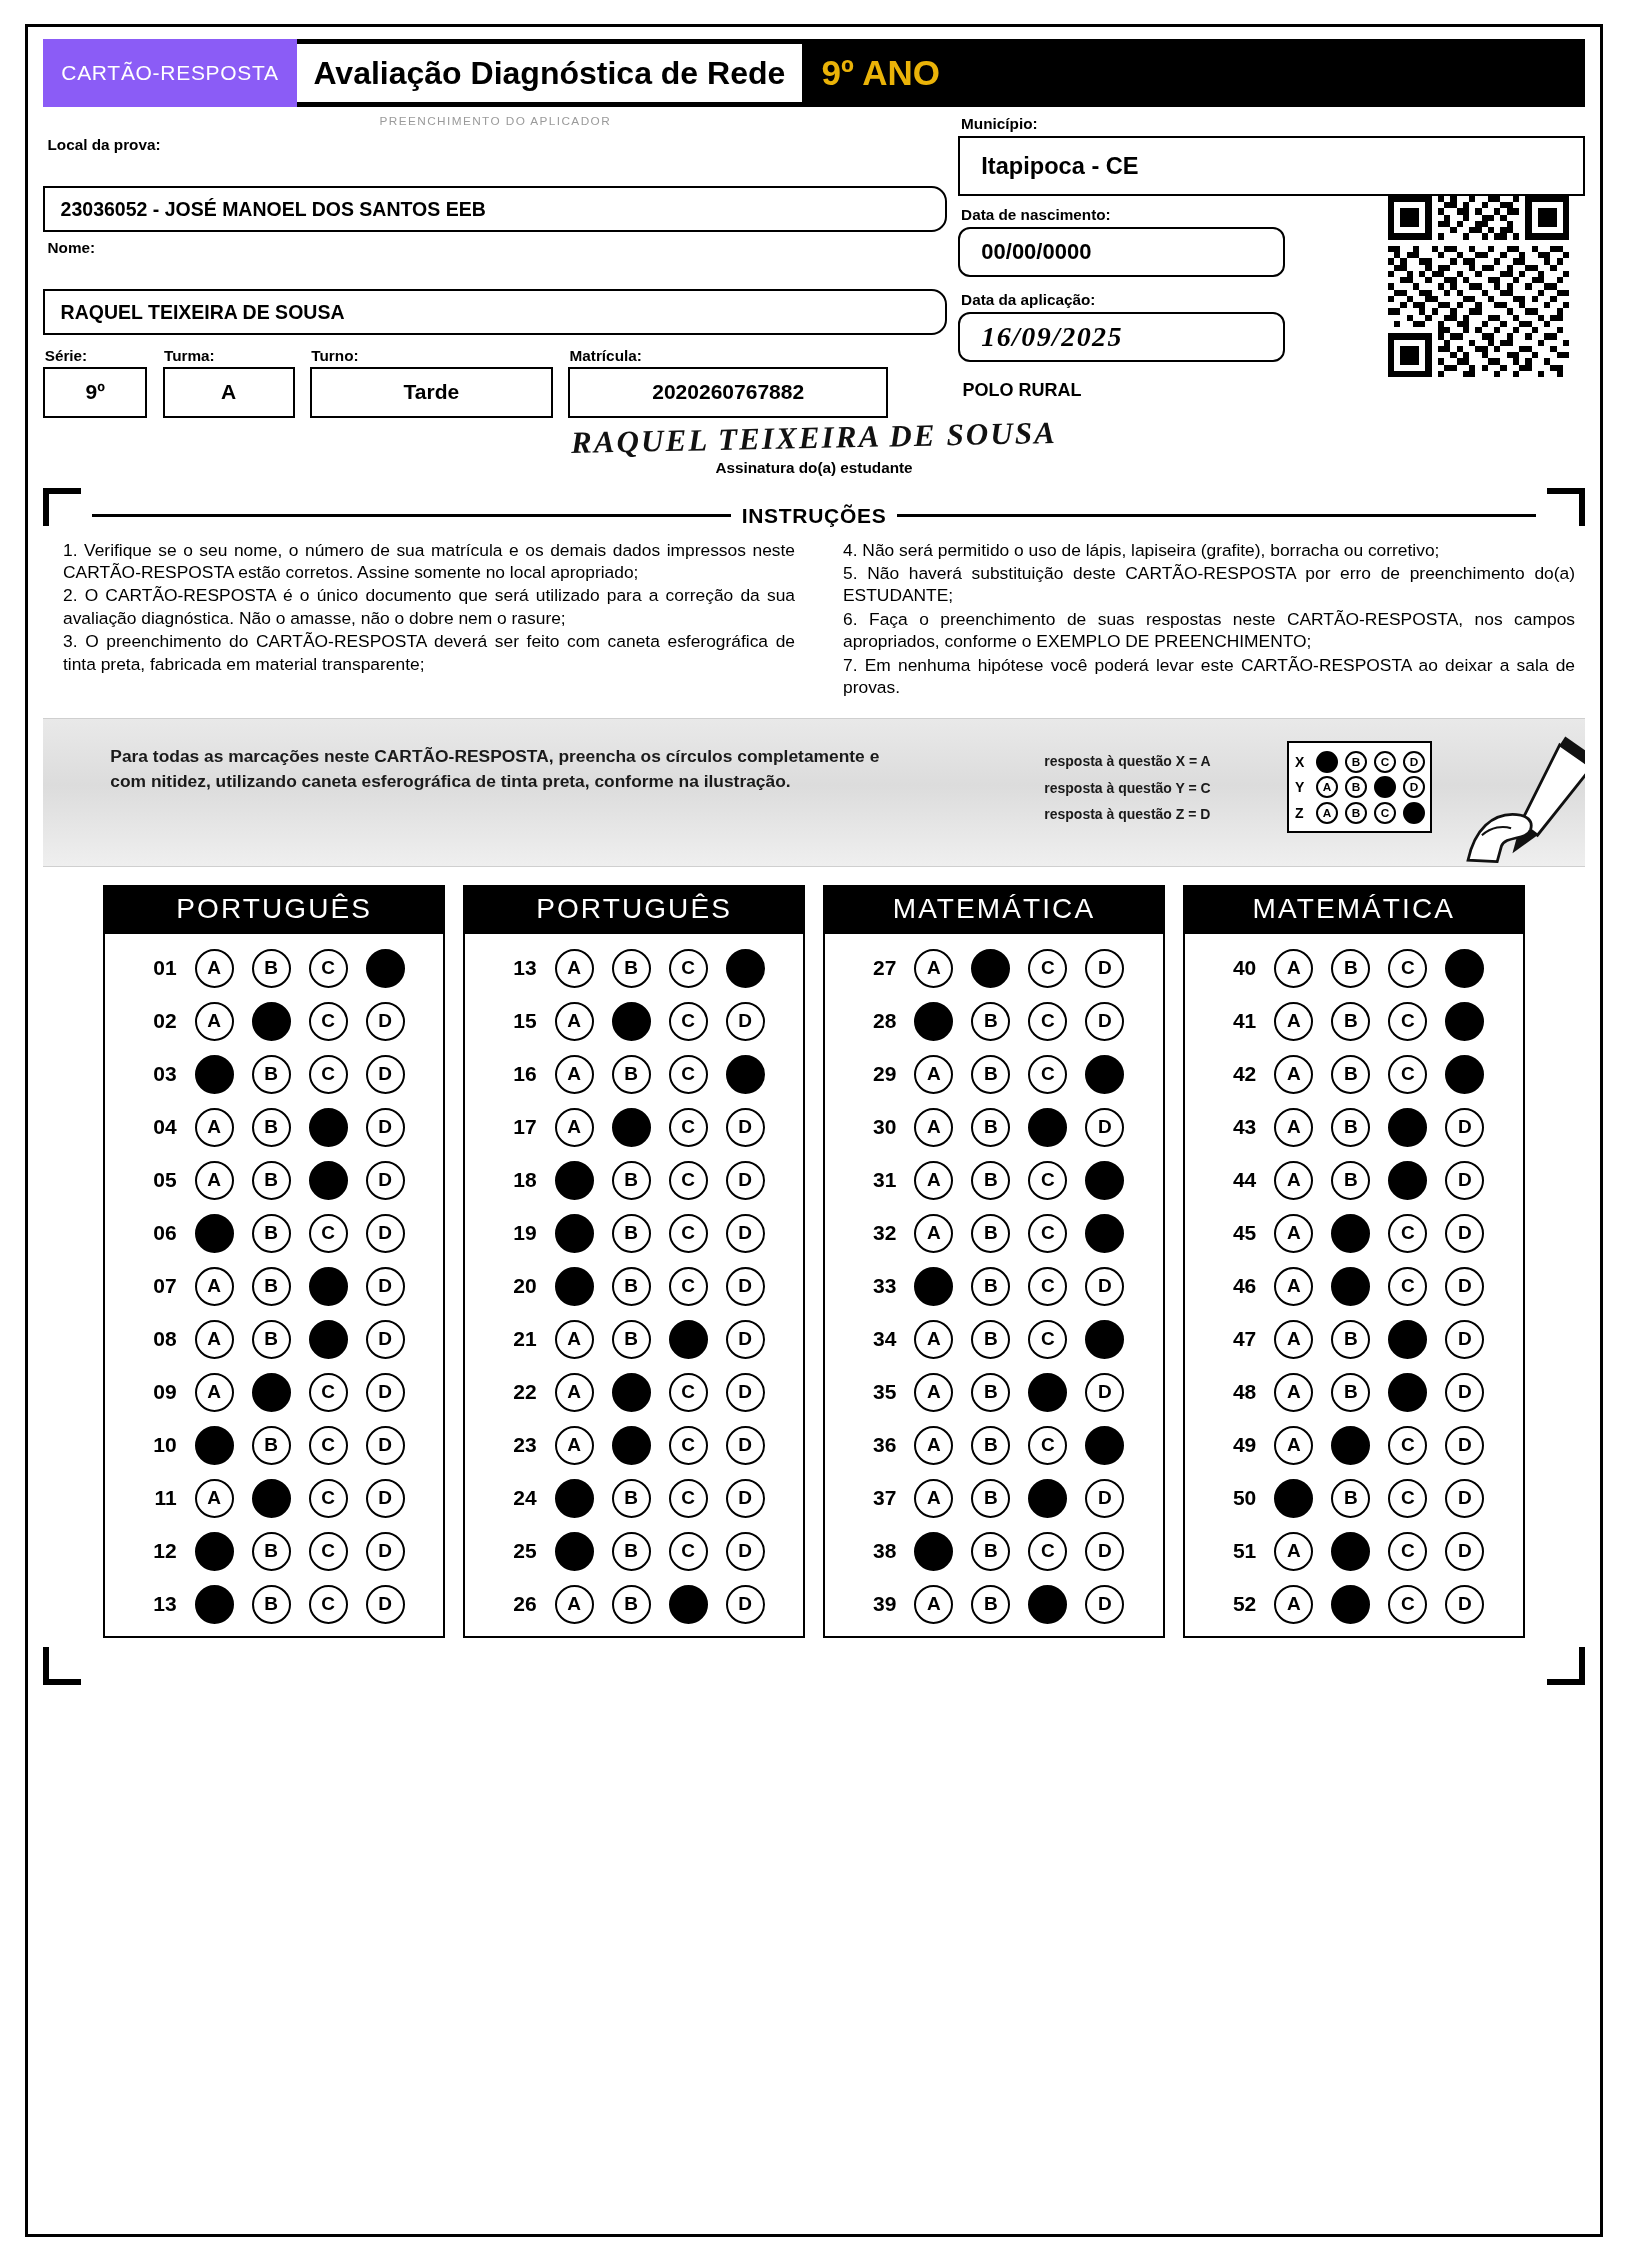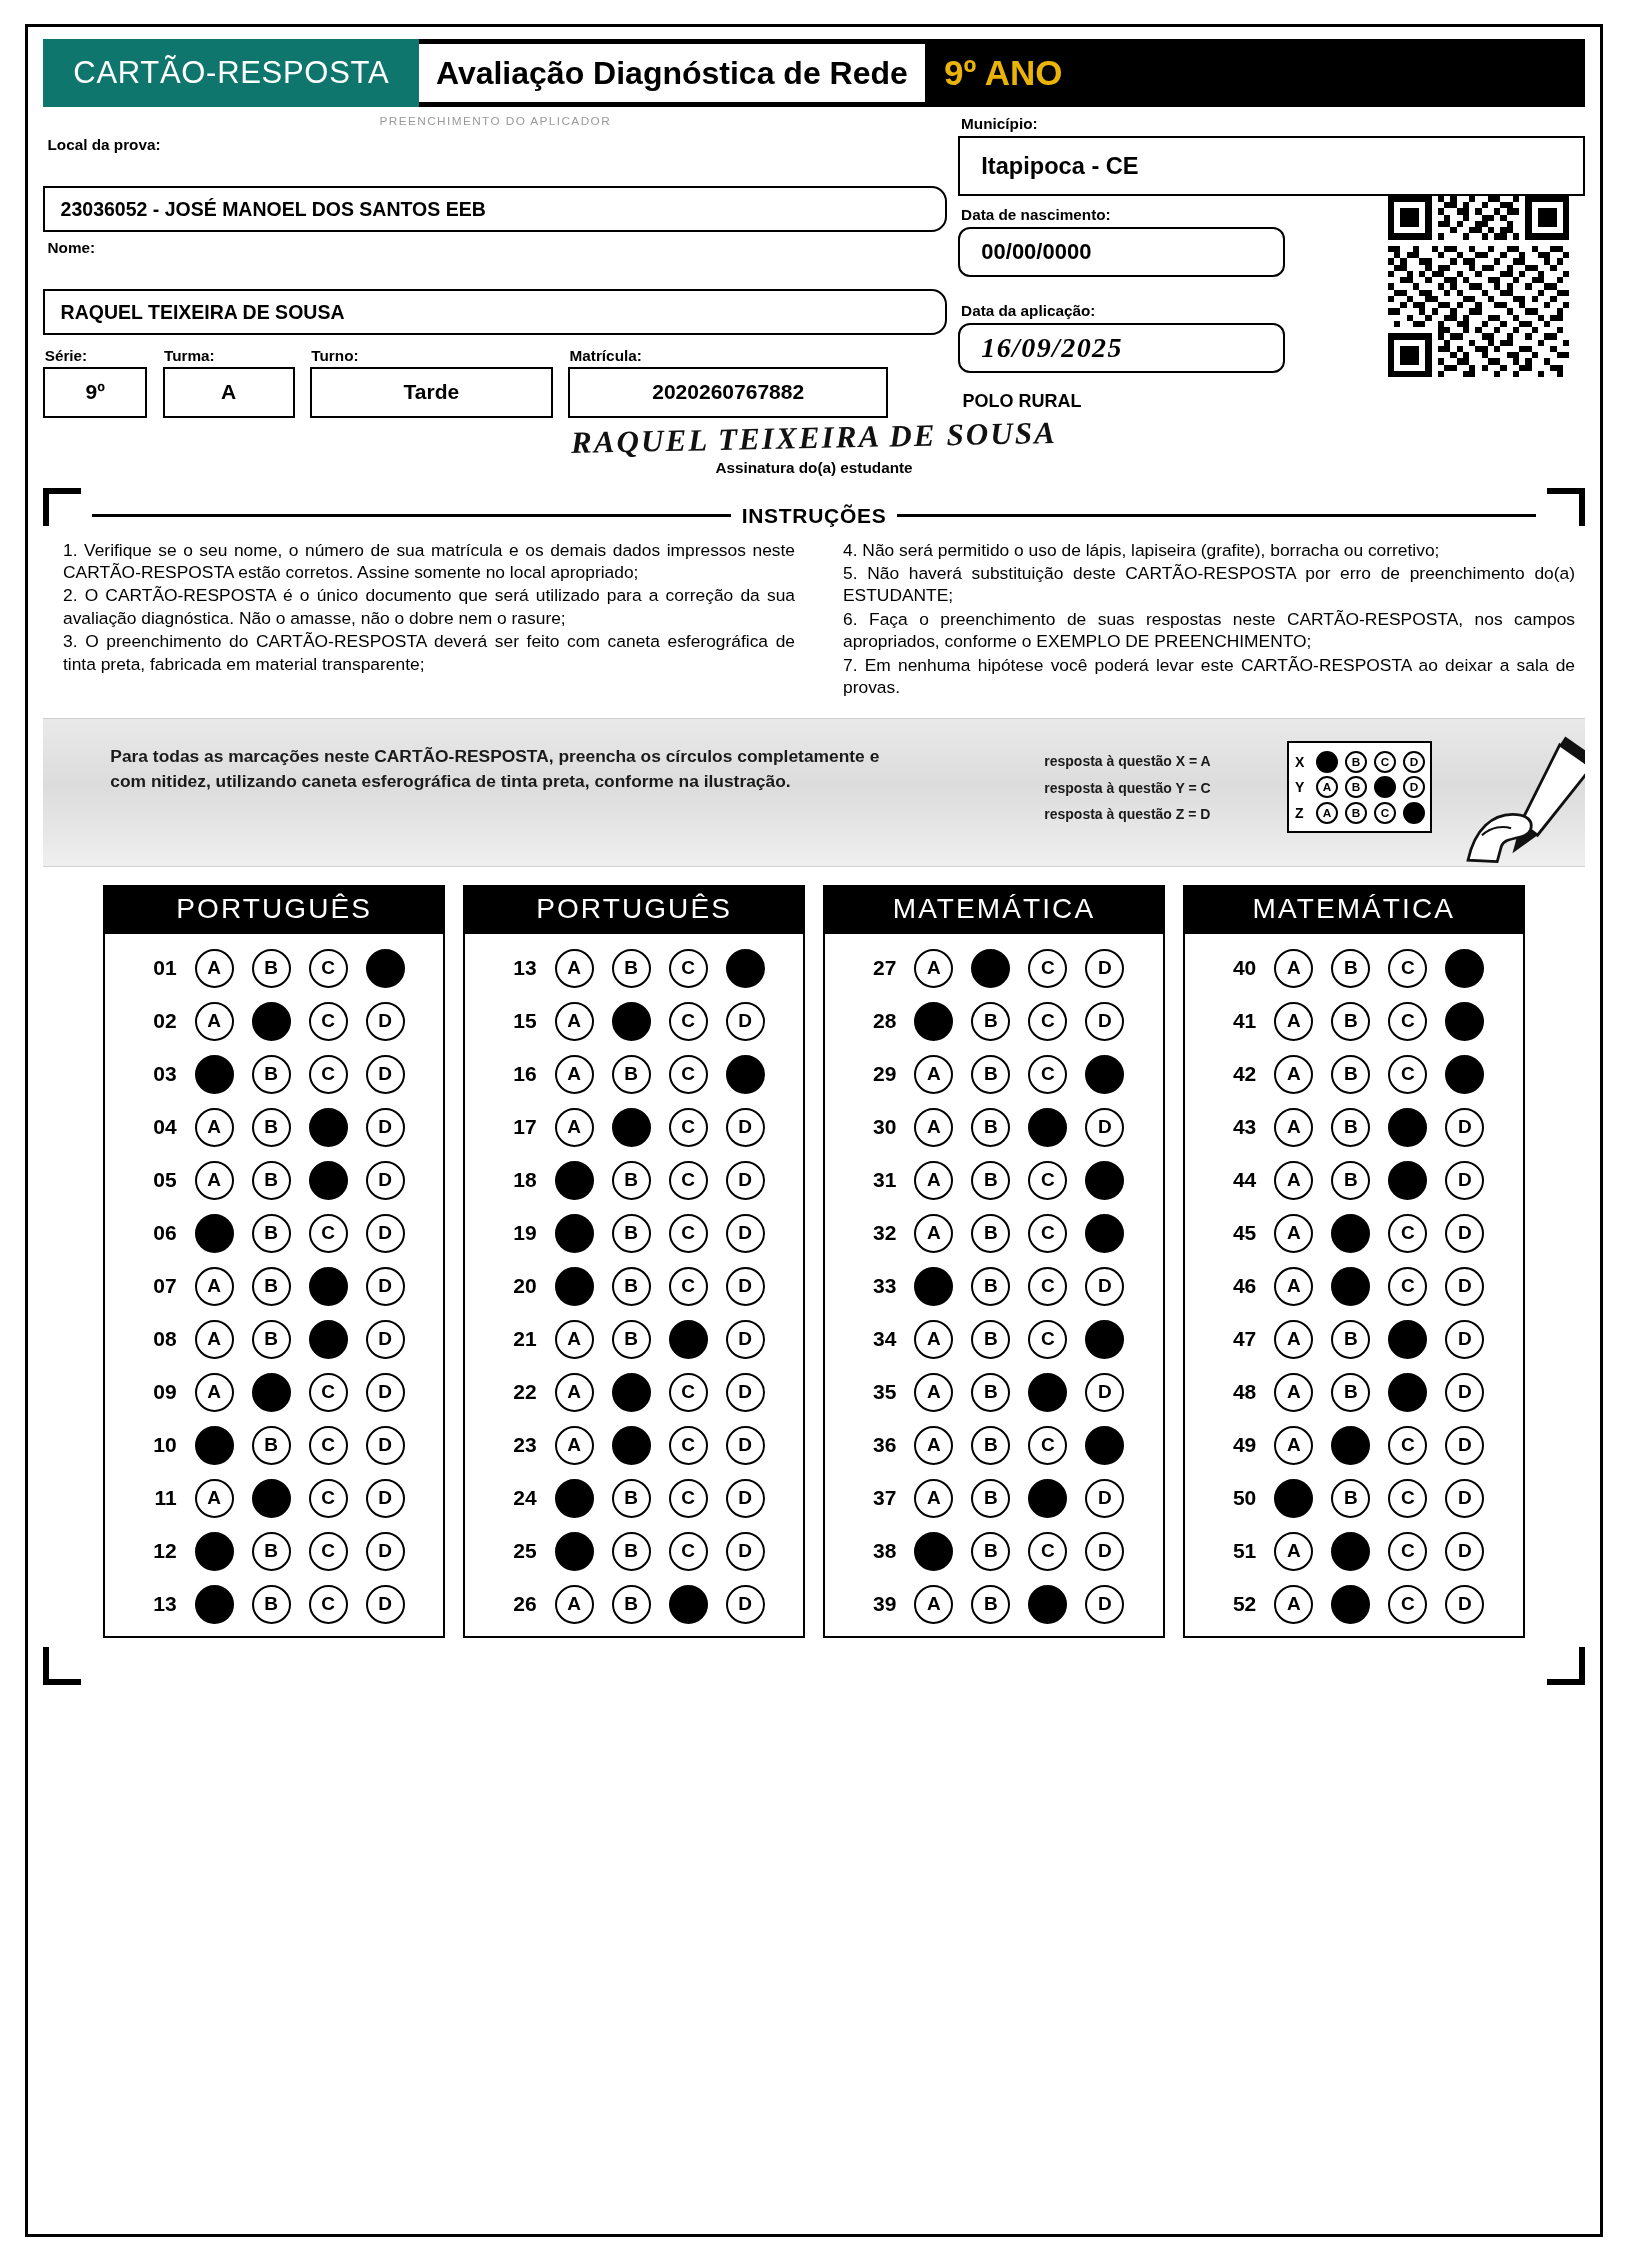--- a/index.html
+++ b/index.html
@@ -16,22 +16,22 @@
   .sheet {
     border: 3.5px solid #000;
     width: 100%; height: 100%;
     position: relative;
     padding: 12.5px 15.3px;
   }
 
   
   .hdr { display:flex; align-items:stretch; height:68px; background:#000; }
   .hdr-left {
-    background:#0f766e; color:#fff; display:flex; align-items:center;
-    padding: 0 30px; font-size:31px; letter-spacing:0.7px;
+    background:#8b5cf6; color:#fff; display:flex; align-items:center;
+    padding: 0 18px; font-size:21px; letter-spacing:0.7px;
   }
   .hdr-mid {
     background:#fff; color:#000; display:flex; align-items:center; justify-content:center;
     padding: 0 16.7px; font-size:32px; font-weight:bold; margin:4.9px 0;
   }
   .hdr-right {
     background:#000; color:#eab308; display:flex; align-items:center;
     padding:0 19.5px; font-size:35px; font-weight:bold;
   }
 
@@ -187,21 +187,21 @@
         </div>
       </div>
 
       <div class="col-right">
         <div class="right-label">Município:</div>
         <div class="right-box muni">Itapipoca - CE</div>
 
         <div class="right-label" style="margin-top:9.7px">Data de nascimento:</div>
         <div class="right-box wide">00/00/0000</div>
 
-        <div class="right-label" style="margin-top:25px">Data da aplicação:</div>
+        <div class="right-label" style="margin-top:14px">Data da aplicação:</div>
         <div class="right-box wide hand">16/09/2025</div>
 
         <div class="polo">POLO RURAL</div>
 
         <svg class="qr" viewBox="0 0 29 29" shape-rendering="crispEdges">
           <rect width="29" height="29" fill="#fff"></rect>
           <g fill="#000">
             <rect x="0" y="0" width="7" height="1"></rect>
               <rect x="0" y="6" width="7" height="1"></rect>
             <rect x="0" y="0" width="1" height="7"></rect>

